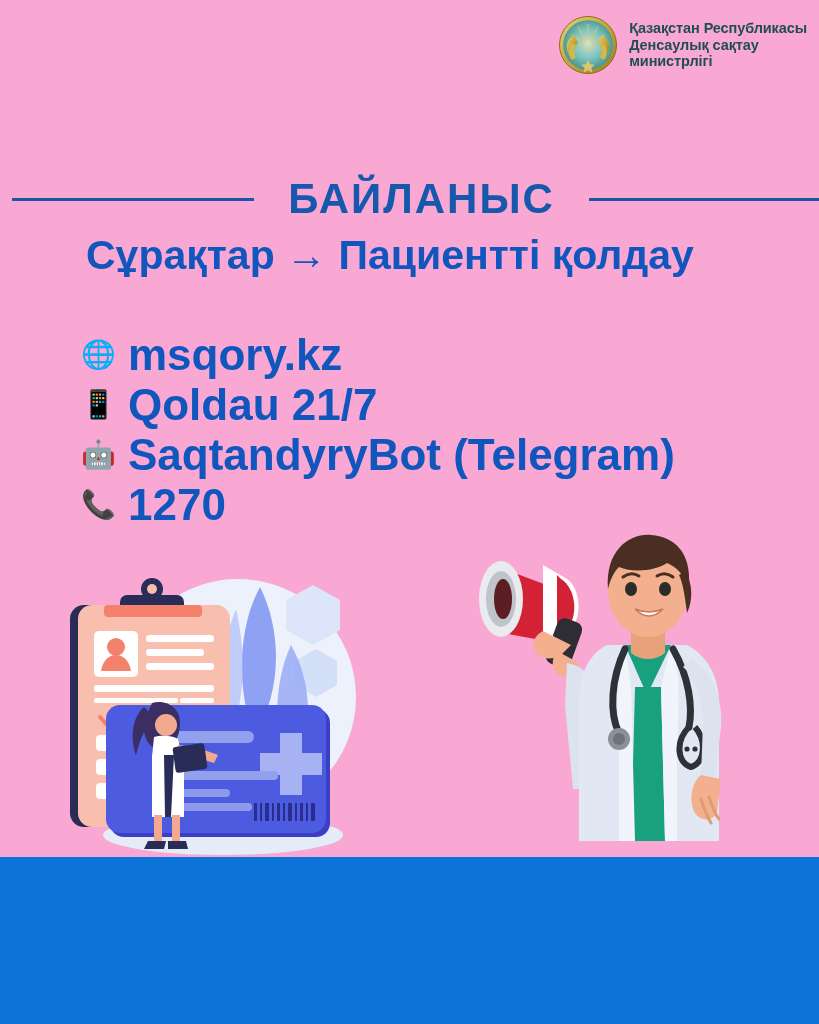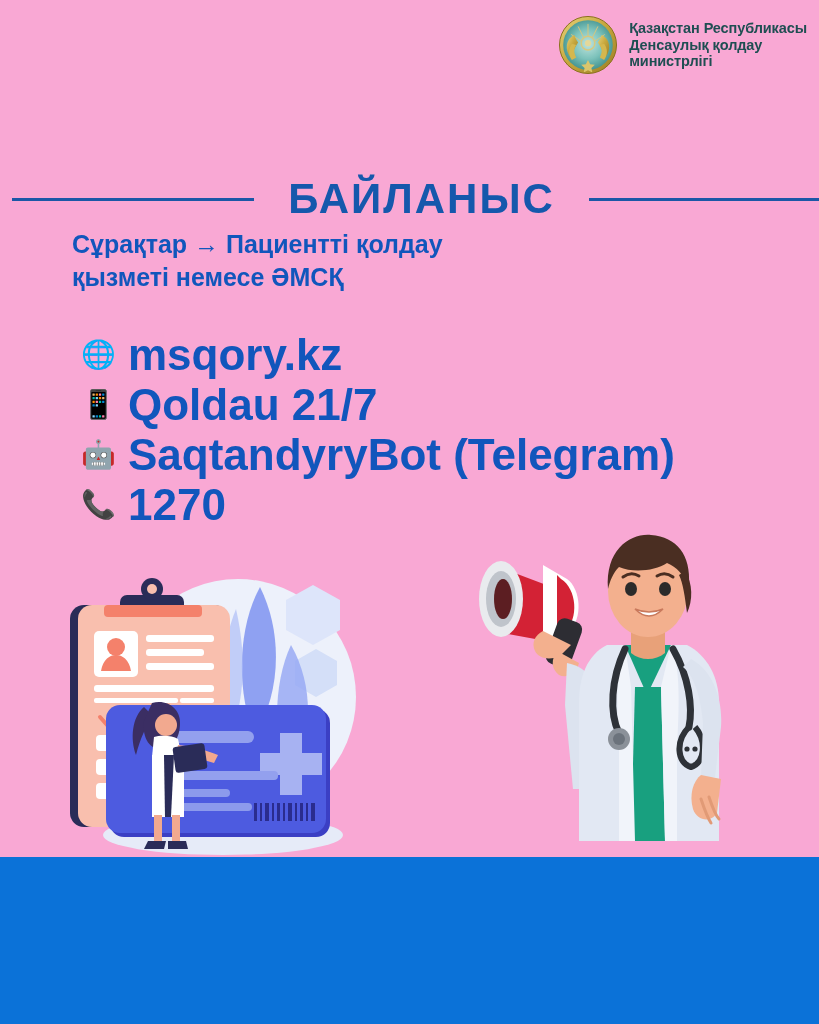--- a/index.html
+++ b/index.html
@@ -70,23 +70,23 @@
     color: #1558AC;
     letter-spacing: 2px;
     white-space: nowrap;
     flex: 0 0 auto;
   }
 
   
   .lead {
     position: absolute;
     top: 228px;
-    left: 72px;
+    left: 86px;
     width: 620px;
-    font-size: 25px;
+    font-size: 41px;
     font-weight: bold;
     color: #1156BC;
     line-height: 1.32;
   }
 
   .contact-list {
     position: absolute;
     top: 330px;
     left: 82px;
     width: 700px;
@@ -171,34 +171,33 @@
       <path d="M28 34 C14 40 12 58 22 70 C26 60 30 52 34 46 C31 42 29 38 28 34 Z" fill="url(#embGold)"></path>
       <path d="M72 34 C86 40 88 58 78 70 C74 60 70 52 66 46 C69 42 71 38 72 34 Z" fill="url(#embGold)"></path>
       <path d="M24 48 C18 56 18 66 24 74 L31 70 C27 63 27 55 31 50 Z" fill="#d4b74e"></path>
       <path d="M76 48 C82 56 82 66 76 74 L69 70 C73 63 73 55 69 50 Z" fill="#d4b74e"></path>
 
       <path d="M50 74 l3.5 7 7.5 1 -5.5 5 1.5 7.5 -7-3.8 -7 3.8 1.5 -7.5 -5.5 -5 7.5 -1 Z" fill="#dcc56c"></path>
       <circle cx="50" cy="50" r="46" fill="none" stroke="#8a6f1c" stroke-width="1.6"></circle>
     </svg>
     <div class="ministry-text">
       <span>Қазақстан Республикасы</span>
-      <span>Денсаулық қолдау</span>
+      <span>Денсаулық сақтау</span>
       <span>министрлігі</span>
     </div>
   </div>
 
   <div class="title-row">
     <div class="rule left"></div>
     <div class="poster-title">БАЙЛАНЫС</div>
     <div class="rule right"></div>
   </div>
 
   <div class="lead">
     <div>Сұрақтар → Пациентті қолдау</div>
-    <div>қызметі немесе ӘМСҚ</div>
   </div>
 
   <ul class="contact-list">
     <li class="contact-item">
       <span class="contact-icon">🌐</span>
       <span class="contact-label">msqory.kz</span>
     </li>
     <li class="contact-item">
       <span class="contact-icon">📱</span>
       <span class="contact-label">Qoldau 21/7</span>

